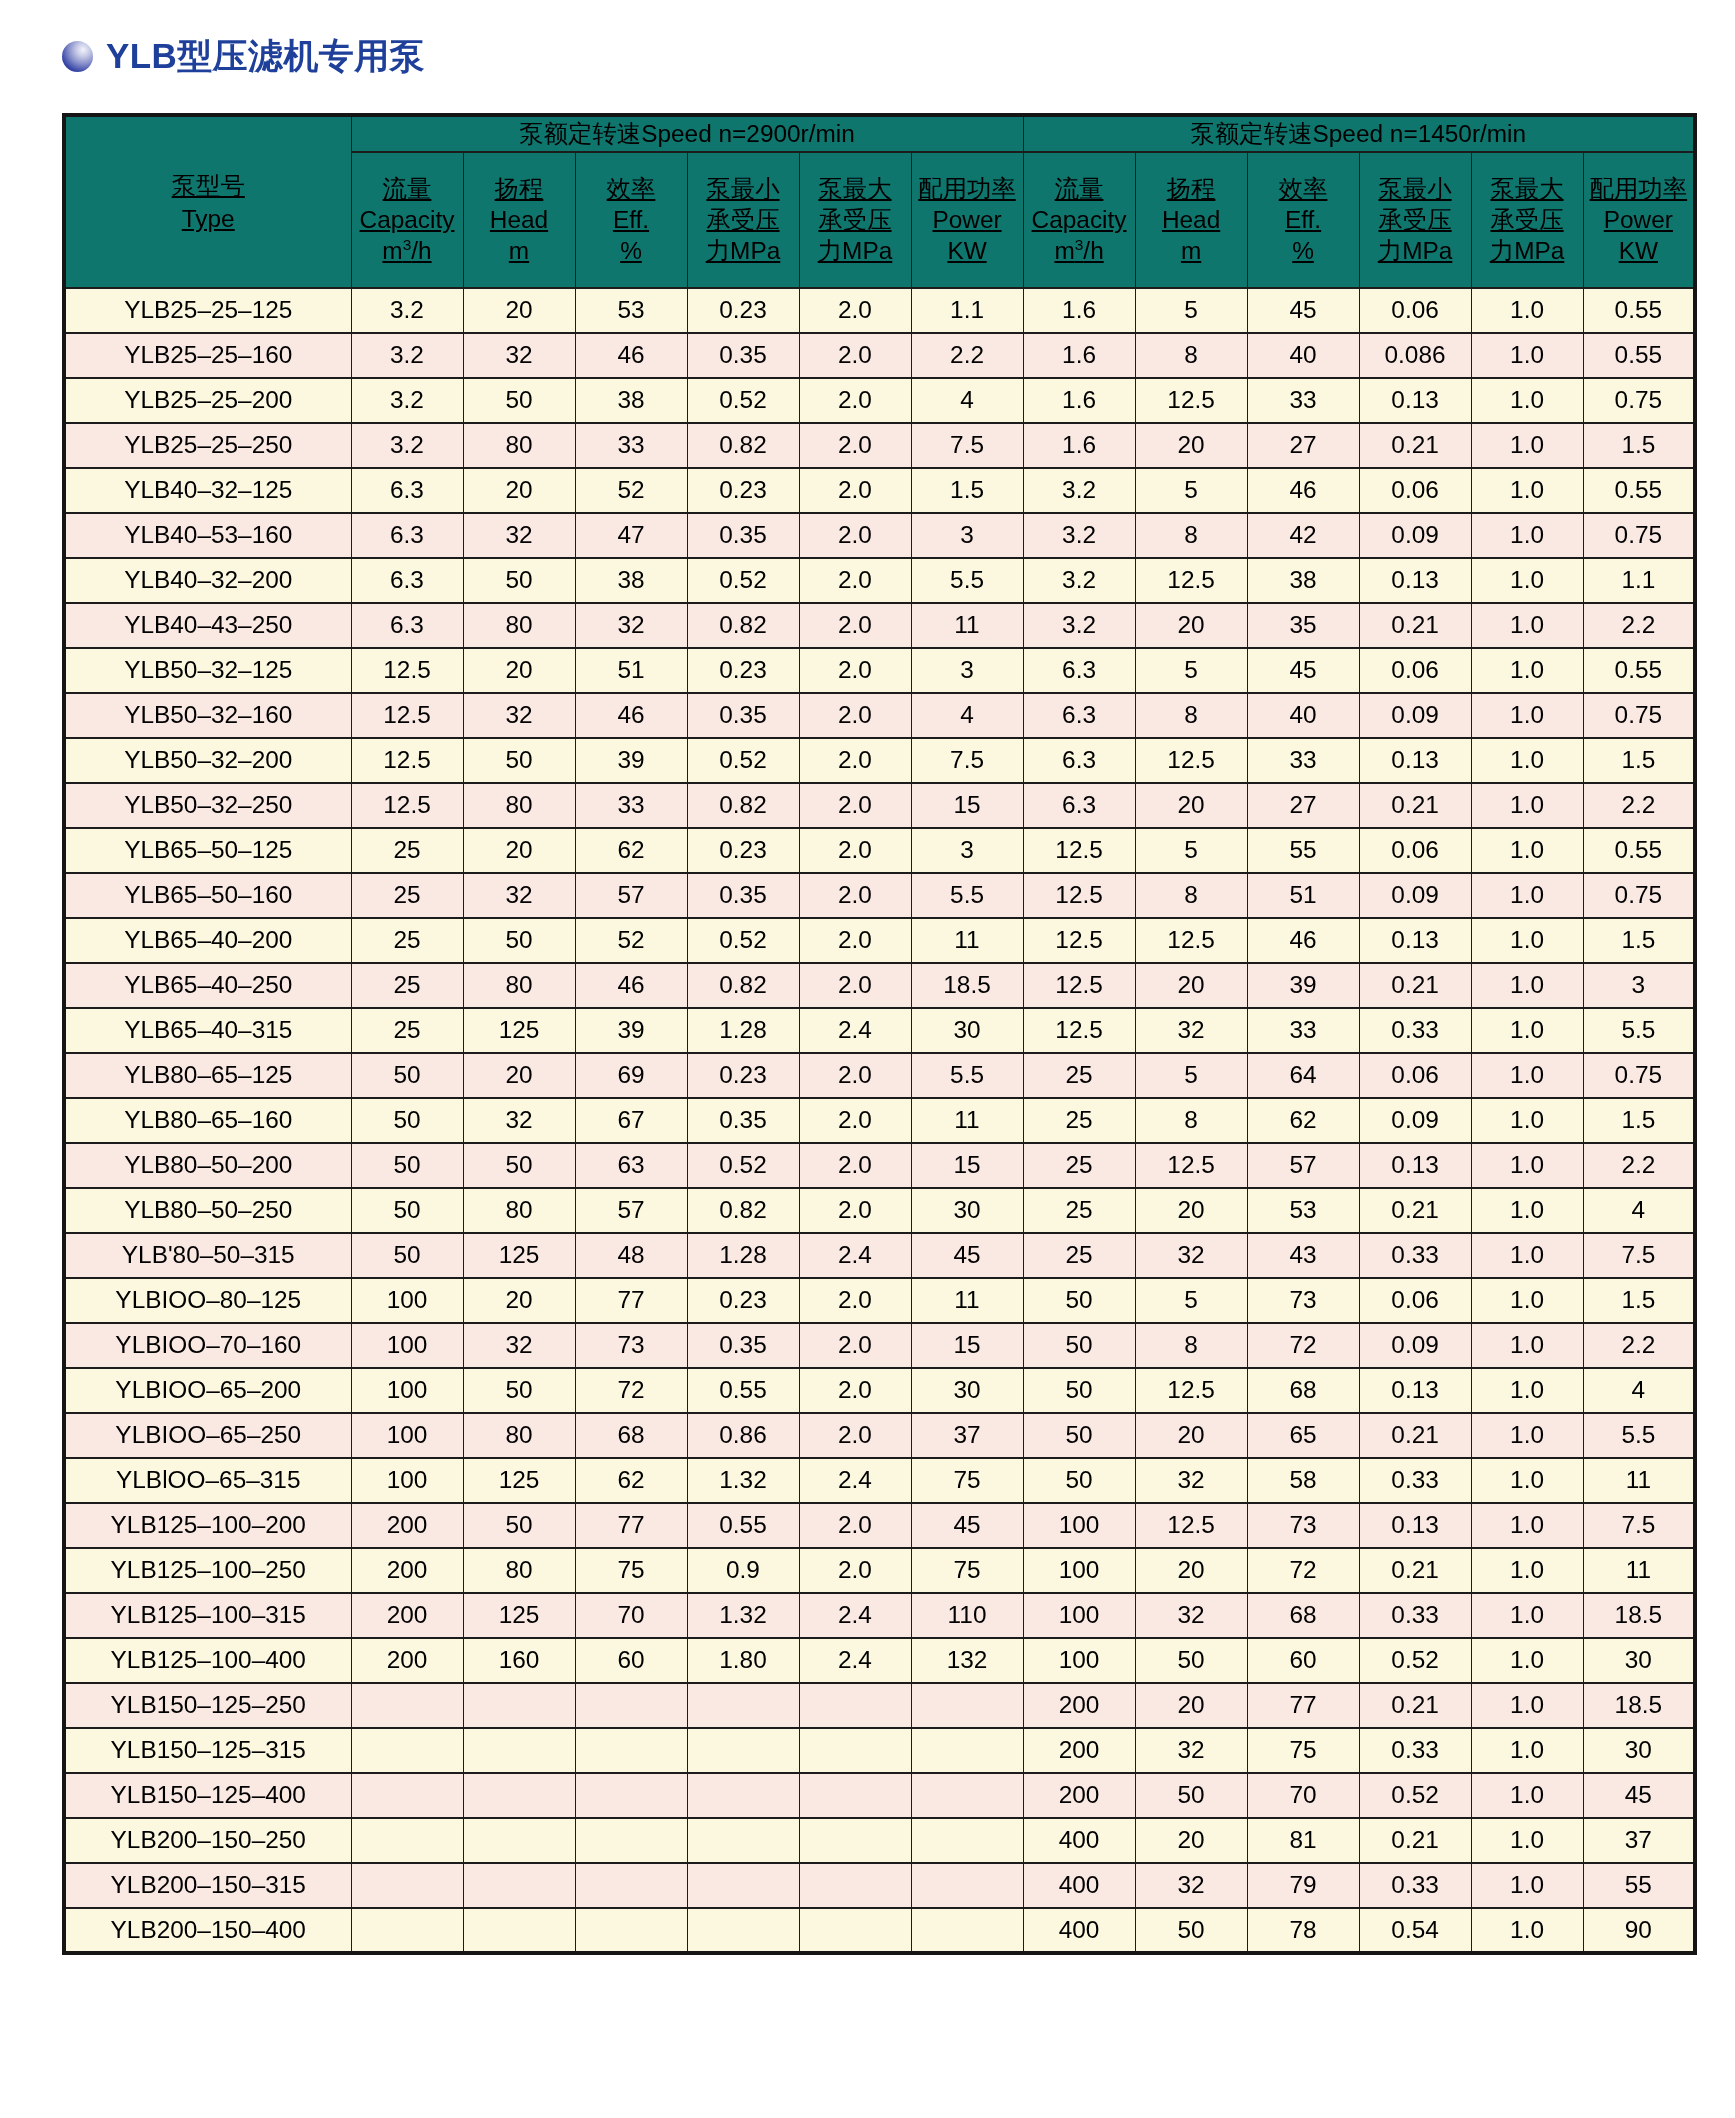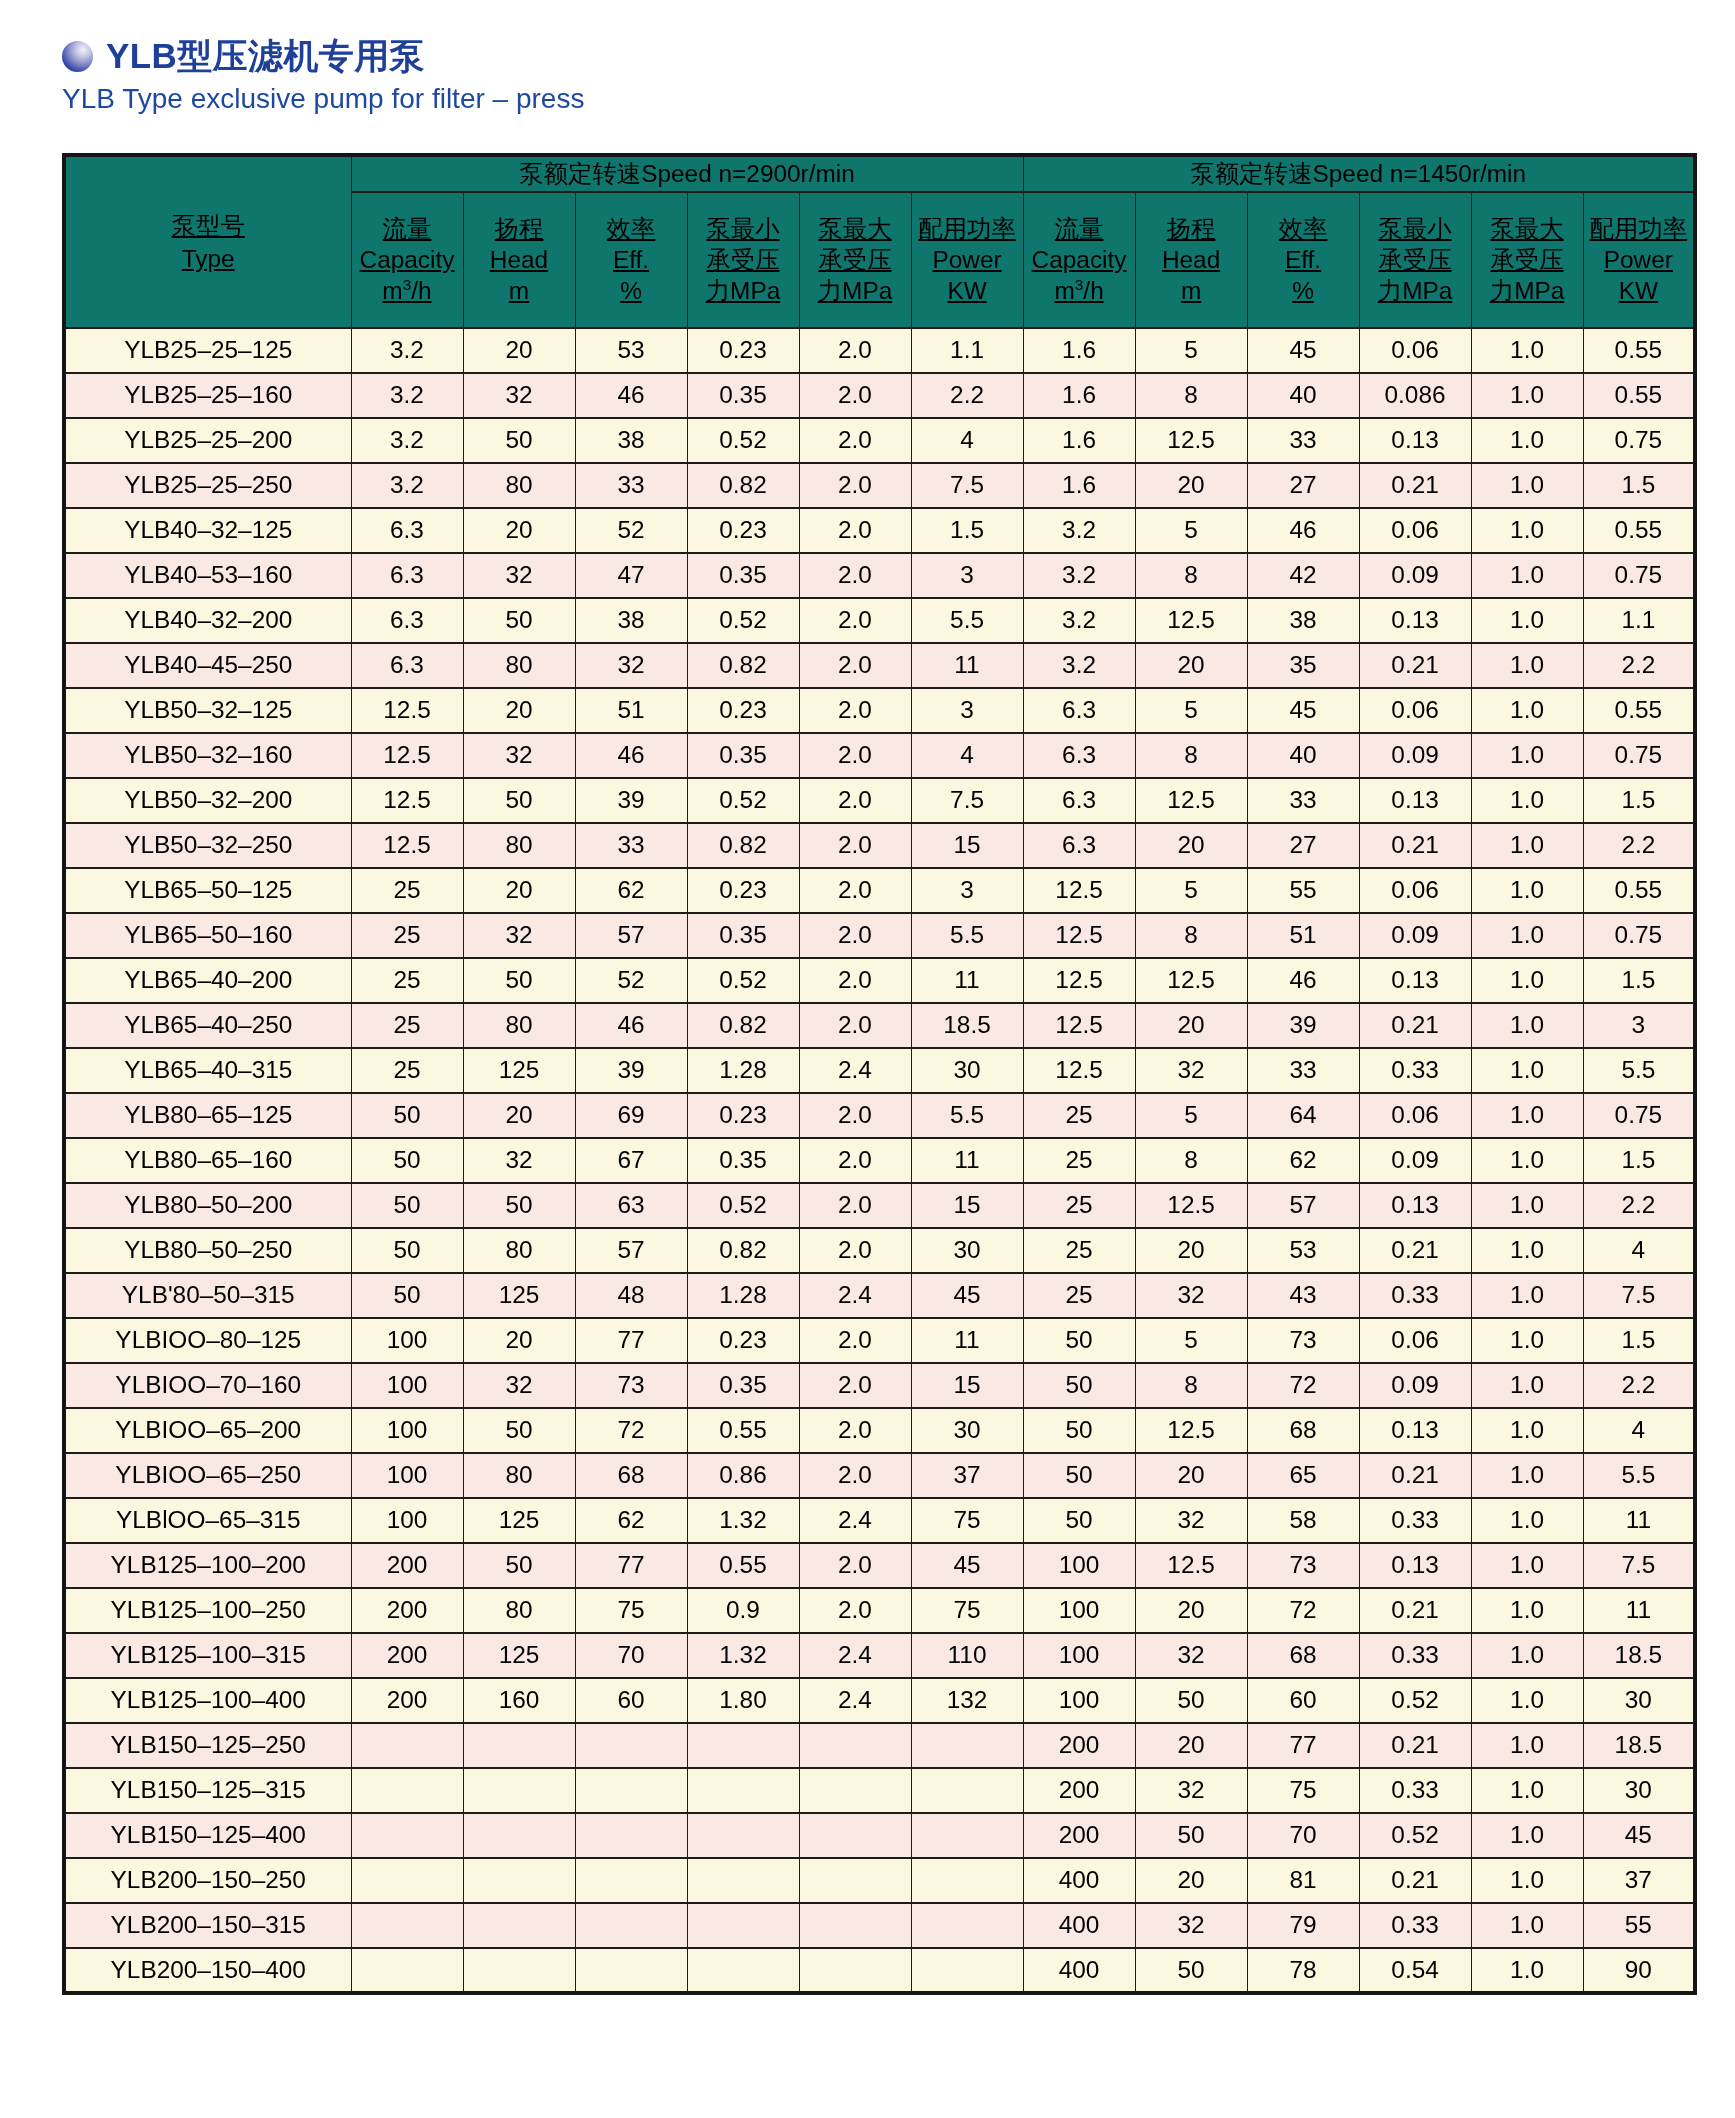--- a/index.html
+++ b/index.html
@@ -62,21 +62,20 @@
 </style>
 </head>
 <body>
 
 <div class="page">
 
   <div class="title-row">
     <span class="bullet"></span>
     <h1 class="title">YLB型压滤机专用泵</h1>
   </div>
-  <div class="subtitle">YLB Type exclusive pump for filter – press</div>
 
   <table class="pump">
     <colgroup>
       <col class="c-type">
       <col class="c-data">
         <col class="c-data">
         <col class="c-data">
         <col class="c-data">
         <col class="c-data">
         <col class="c-data">
@@ -259,21 +258,21 @@
           <td>2.0</td>
           <td>5.5</td>
           <td>3.2</td>
           <td>12.5</td>
           <td>38</td>
           <td>0.13</td>
           <td>1.0</td>
           <td>1.1</td>
         </tr>
         <tr class="pink">
-          <td class="type-cell">YLB40–45–250</td>
+          <td class="type-cell">YLB40–43–250</td>
           <td>6.3</td>
           <td>80</td>
           <td>32</td>
           <td>0.82</td>
           <td>2.0</td>
           <td>11</td>
           <td>3.2</td>
           <td>20</td>
           <td>35</td>
           <td>0.21</td>

